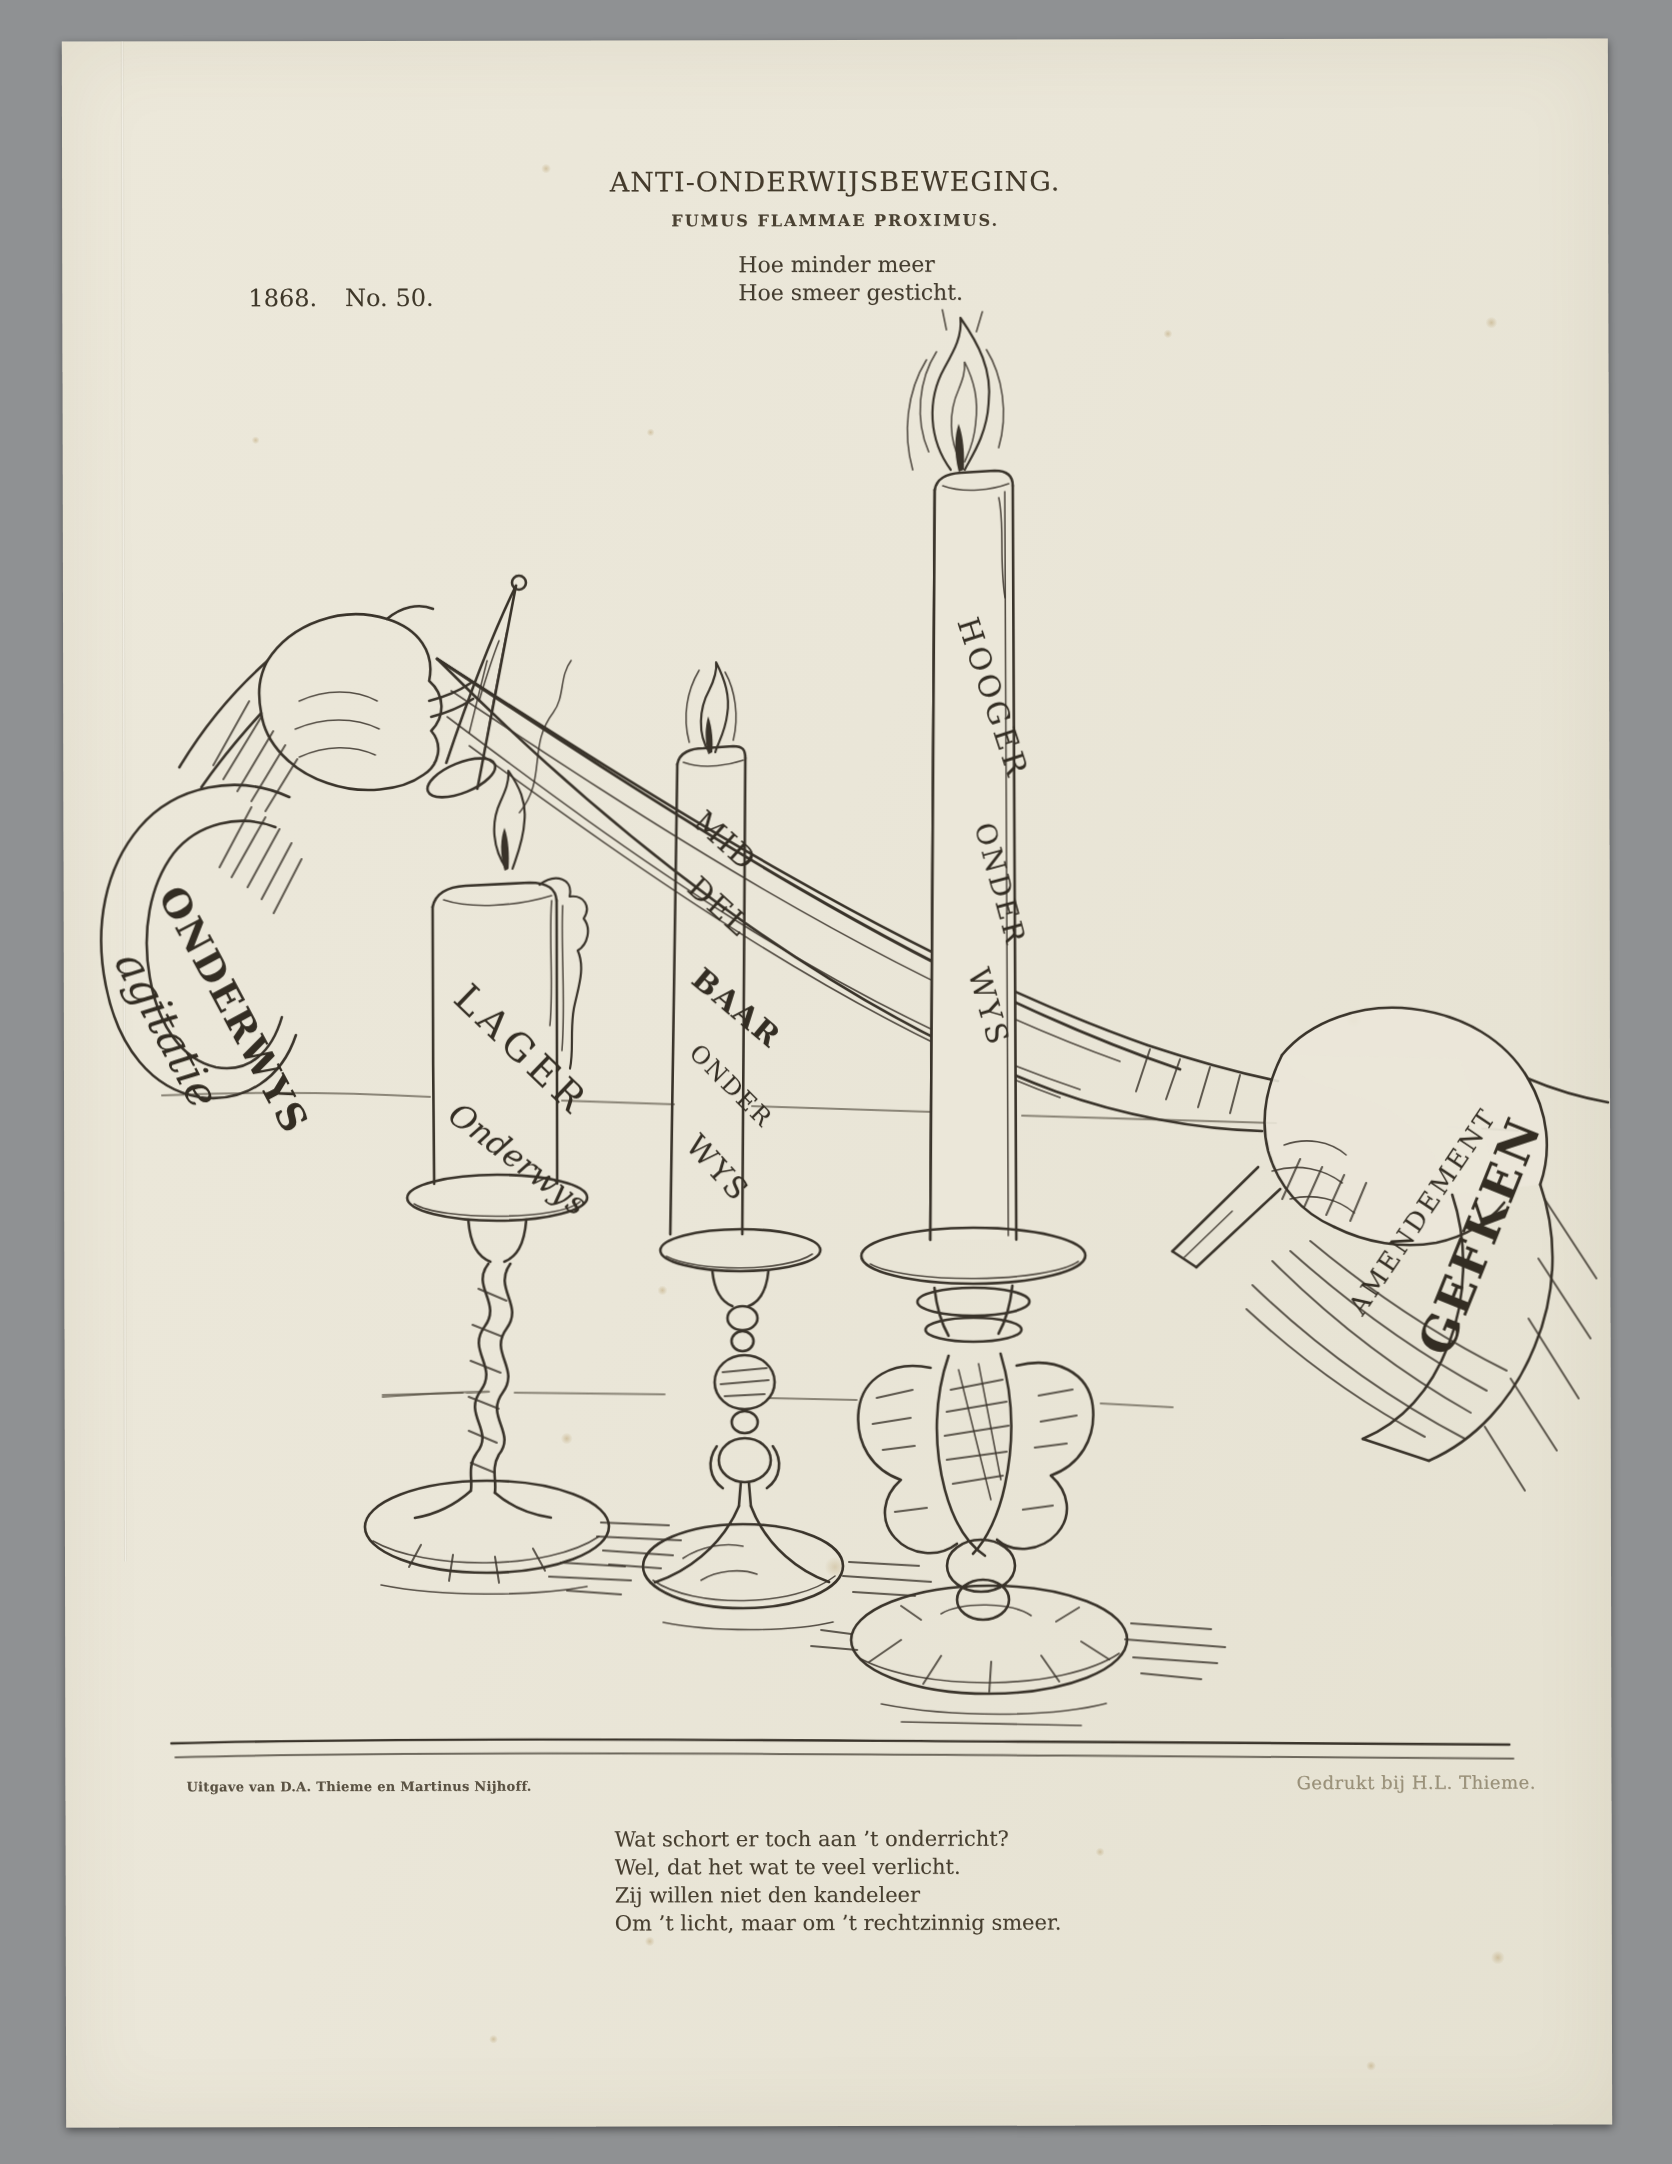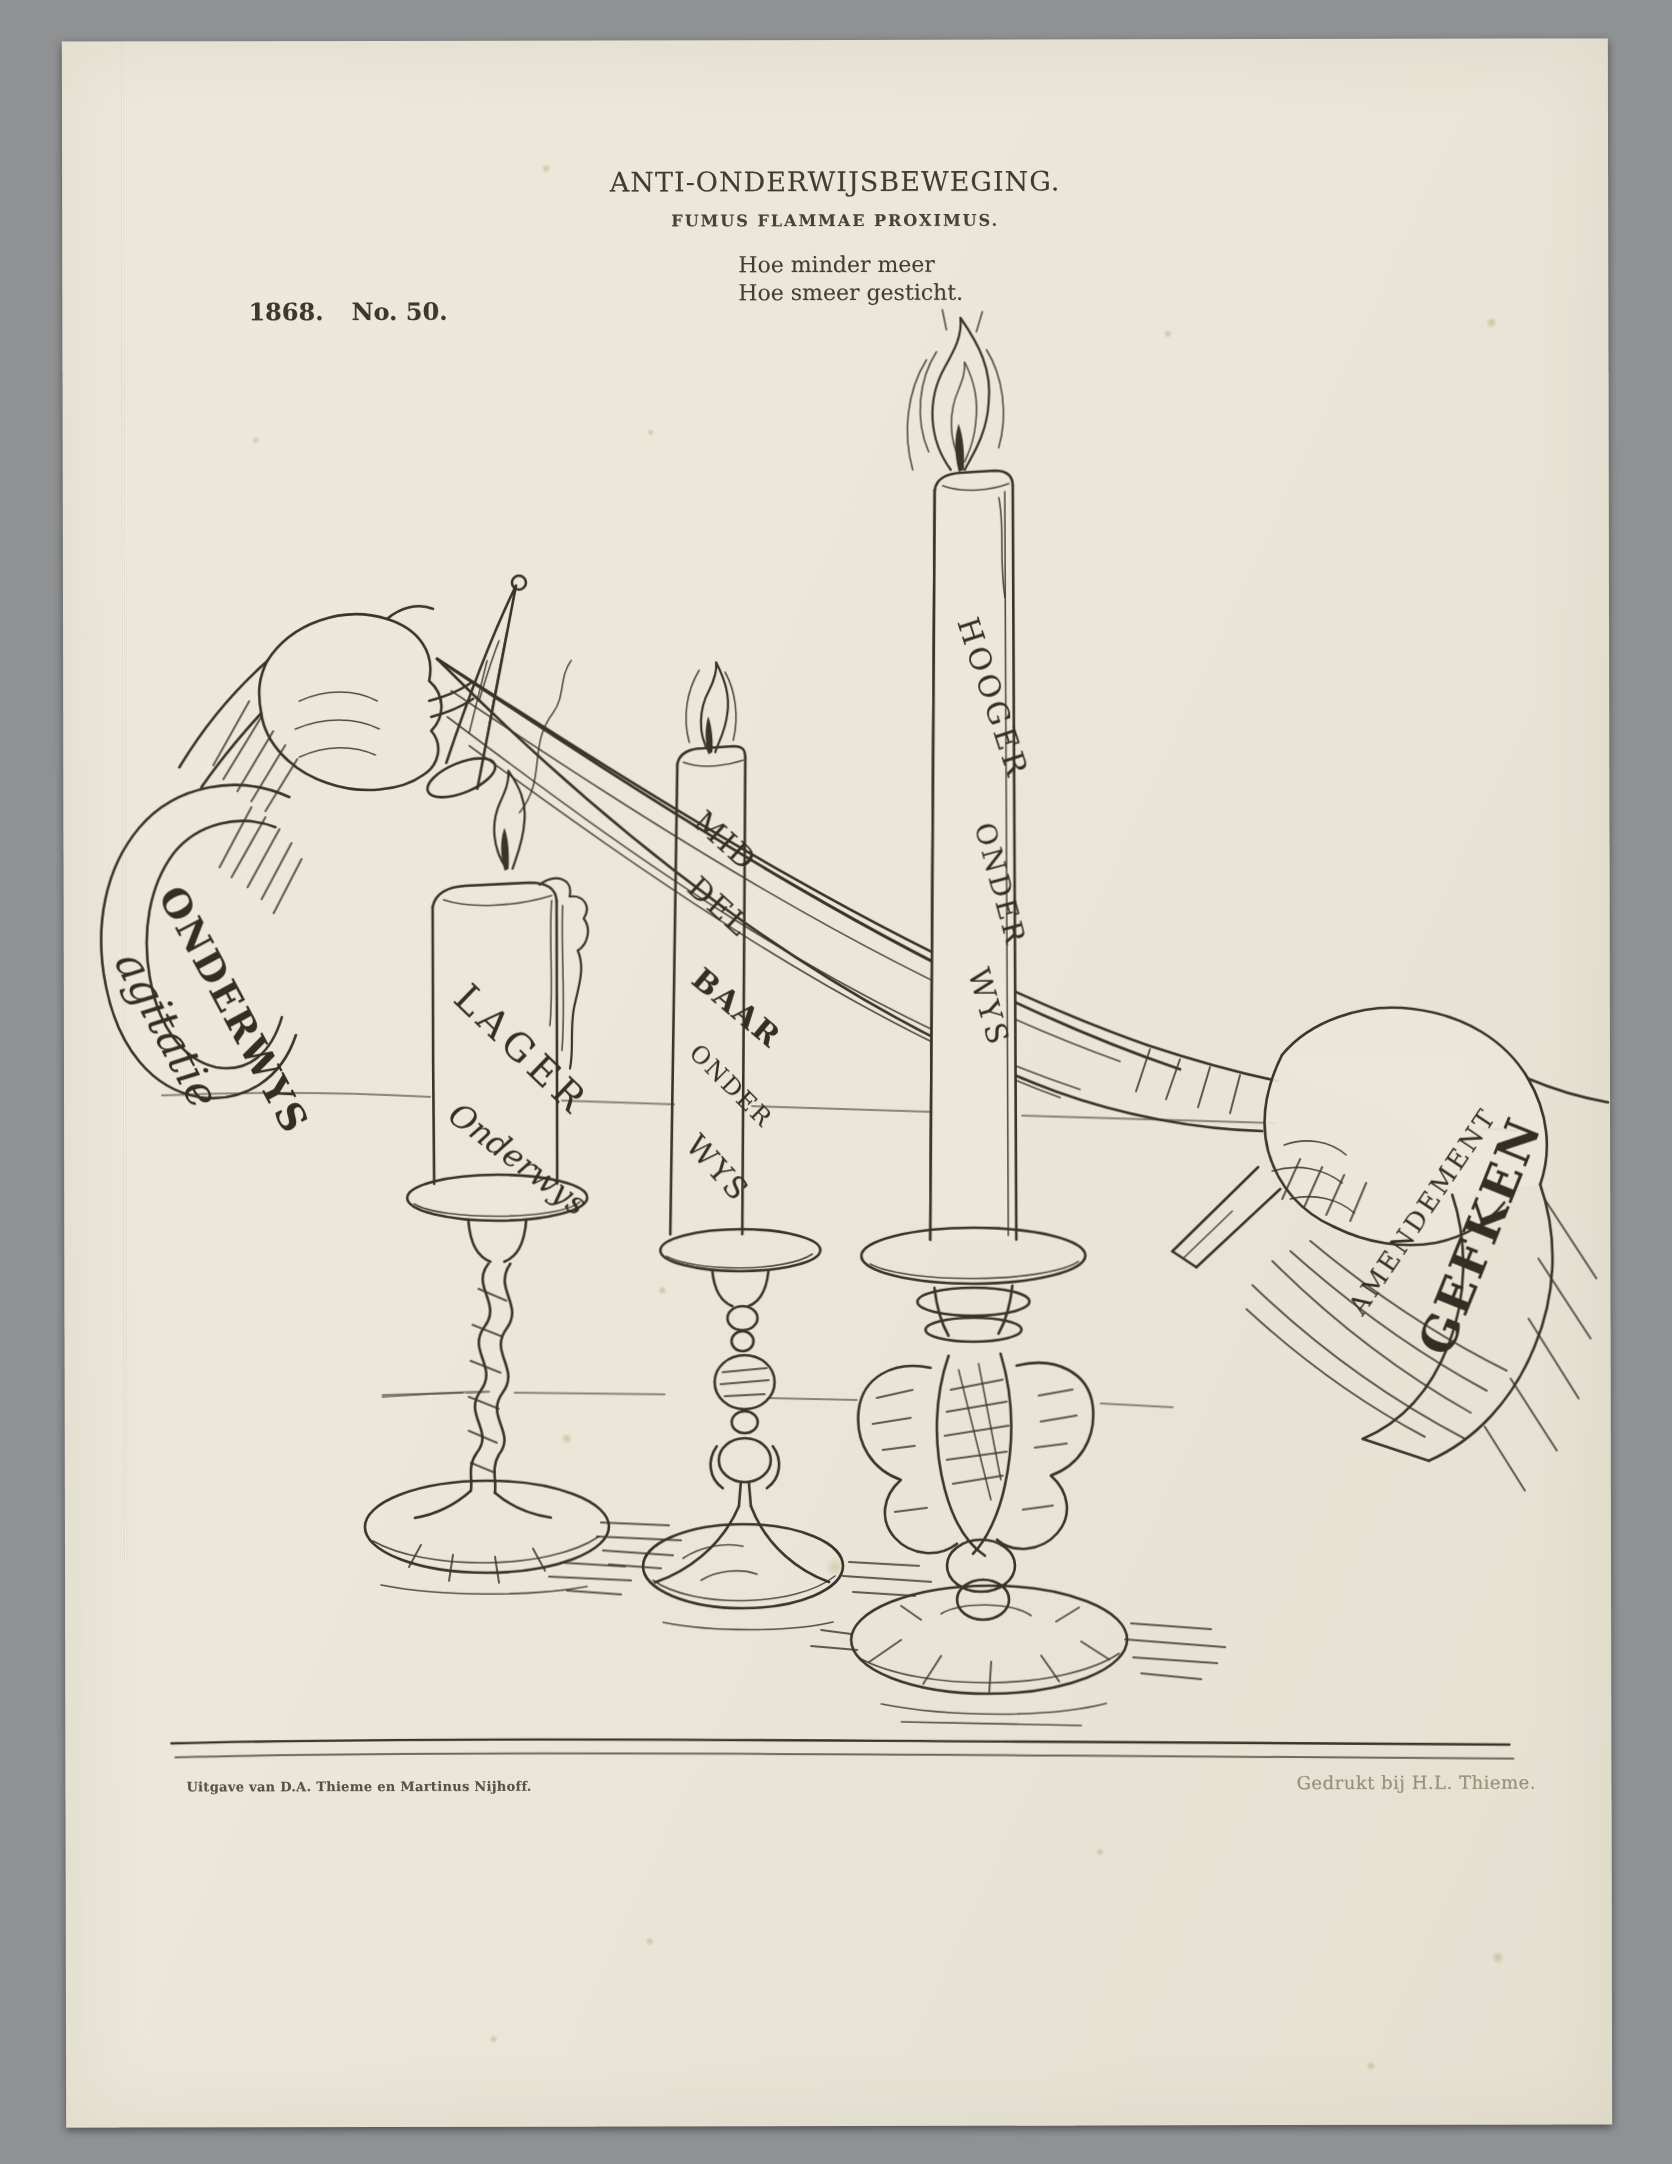--- a/index.html
+++ b/index.html
@@ -11,21 +11,21 @@
          transform:rotate(-0.12deg);}
   .crease{position:absolute;left:59px;top:0;width:3px;height:1520px;
           background:linear-gradient(to right,rgba(110,100,75,.14),rgba(255,255,255,.30),rgba(110,100,75,.10));}
   .fox{position:absolute;border-radius:50%;
        background:radial-gradient(circle, rgba(168,136,74,.38), rgba(168,136,74,0) 70%);}
   .txt{position:absolute;color:#453d2e;white-space:nowrap;
        text-shadow:0.4px 0.4px 0 rgba(70,60,45,.25);}
   .title{left:0;width:100%;top:126px;text-align:center;font-size:27px;letter-spacing:1px;color:#443b2c;}
   .subtitle{left:0;width:100%;top:171px;text-align:center;font-size:16px;font-weight:bold;letter-spacing:2px;color:#4a4132;}
   .motto{left:676px;top:211px;font-size:22px;line-height:28px;color:#443d30;}
-  .issue{left:186px;top:256px;font-size:24px;color:#3f382a;font-weight:bold;}
+  .issue{left:186px;top:243px;font-size:24px;color:#3f382a;}
   .issue span{margin-right:28px;}
   .issue span:last-child{margin-right:0;}
   .colo-left{left:121px;top:1738px;font-size:13px;font-weight:bold;color:#5a5243;letter-spacing:.3px;}
   .colo-right{left:1231px;top:1733px;font-size:18px;color:#9a9179;letter-spacing:.5px;}
   .verse{left:549px;top:1785px;font-size:21px;line-height:28px;color:#473f30;}
   .art{position:absolute;left:0;top:0;filter:blur(0.2px);}
   .ink{stroke:#39332a;fill:none;stroke-width:2.6;stroke-linecap:round;stroke-linejoin:round;}
   .thin{stroke:#39332a;fill:none;stroke-width:1.6;stroke-linecap:round;opacity:.85;}
   .hatch{stroke:#39332a;fill:none;stroke-width:2;stroke-linecap:round;opacity:.8;}
   .faint{stroke:#4a4336;fill:none;stroke-width:2;stroke-linecap:round;opacity:.6;}
@@ -322,15 +322,21 @@
 
       <g>
         <path class="ink" style="stroke-width:2.4" d="M170,1742 C420,1736 760,1740 1020,1742 C1200,1744 1380,1744 1508,1746"></path>
         <path class="ink" style="stroke-width:2;opacity:.7" d="M174,1756 C430,1750 780,1754 1060,1756 C1240,1758 1400,1758 1512,1760"></path>
       </g>
     </svg>
 
     <div class="txt colo-left">Uitgave van D.A. Thieme en Martinus Nijhoff.</div>
     <div class="txt colo-right">Gedrukt bij H.L. Thieme.</div>
 
+    <div class="txt verse">
+      <div>Wat schort er toch aan ’t onderricht?</div>
+      <div>Wel, dat het wat te veel verlicht.</div>
+      <div>Zij willen niet den kandeleer</div>
+      <div>Om ’t licht, maar om ’t rechtzinnig smeer.</div>
+    </div>
 
   </div>
 </div>
 
 </body></html>

